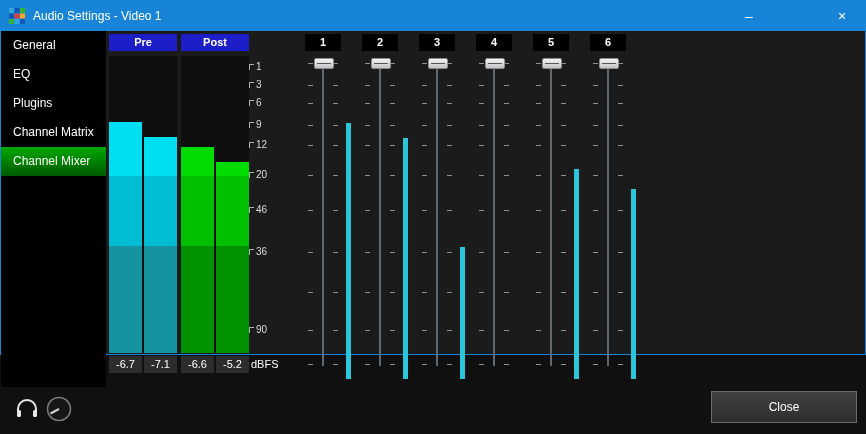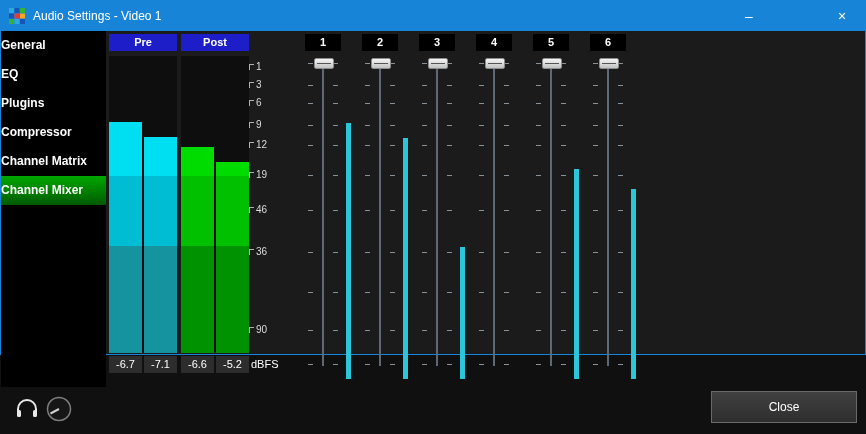--- a/index.html
+++ b/index.html
@@ -8,21 +8,21 @@
   .window{position:relative;width:866px;height:355px;background:#1b1b1b;
           border:1px solid #1884d8;box-sizing:border-box;}
   .titlebar{position:absolute;left:0;top:0;width:100%;height:30px;background:#1884d8;}
   .app-icon{position:absolute;left:8px;top:7px;}
   .title{position:absolute;left:32px;top:0;height:30px;line-height:30px;color:#fff;font-size:12px;}
   .cap-btn{position:absolute;top:0;width:46px;height:30px;display:flex;align-items:center;
            justify-content:center;color:#fff;font-size:14px;cursor:default;}
   .cap-btn.min{right:93px;}
   .cap-btn.close{right:0;}
   .sidebar{position:absolute;left:0;top:30px;width:105px;height:356px;background:#000;}
-  .side-item{height:29px;line-height:29px;padding-left:0;color:#fff;font-size:12px;cursor:default;font-weight:bold;}
+  .side-item{height:29px;line-height:29px;padding-left:12px;color:#fff;font-size:12px;cursor:default;}
   .side-item.selected{background:linear-gradient(to bottom,#00a800,#005a00);}
   .hdr{position:absolute;top:33px;width:68px;height:17px;line-height:17px;text-align:center;
        color:#fff;font-size:11px;font-weight:bold;background:#1e1ec8;}
   .hdr.pre{left:108px;}
   .hdr.post{left:180px;}
   .meter-bg{position:absolute;top:55px;width:68px;height:297px;background:#0e0e0e;}
   .pre-bg{left:108px;}
   .post-bg{left:180px;}
   .vbar{position:absolute;}
   .valbox{position:absolute;top:355px;width:33px;height:17px;background:#2d2d2d;color:#fff;
@@ -68,21 +68,20 @@
     </div>
     <div class="cap-btn close">
       <span>×</span>
     </div>
   </div>
 
   <div class="sidebar" id="sidebar">
       <div class="side-item">General</div>
       <div class="side-item">EQ</div>
       <div class="side-item">Plugins</div>
-      <div class="side-item">Compressor</div>
       <div class="side-item">Channel Matrix</div>
       <div class="side-item selected">Channel Mixer</div>
     </div>
 
   <div class="hdr pre">Pre</div>
   <div class="hdr post">Post</div>
   <div class="meter-bg pre-bg"></div>
   <div class="meter-bg post-bg"></div>
   <div class="dbfs">dBFS</div>
 
@@ -104,21 +103,21 @@
     <div class="vbar" style="left: 215px; top: 161px; width: 33px; height: 191px; background: linear-gradient(rgb(0, 220, 0) 0%, rgb(0, 220, 0) 7.32984%, rgb(0, 192, 0) 7.32984%, rgb(0, 192, 0) 43.9791%, rgb(0, 146, 0) 43.9791%, rgb(0, 146, 0) 100%);"></div>
     <div class="valbox" style="left: 108px;">-6.7</div>
     <div class="valbox" style="left: 143px;">-7.1</div>
     <div class="valbox" style="left: 180px;">-6.6</div>
     <div class="valbox" style="left: 215px;">-5.2</div>
     <div class="scale-item" style="left: 248px; top: 61px;"><span class="tick-glyph"></span><span>1</span></div>
     <div class="scale-item" style="left: 248px; top: 79px;"><span class="tick-glyph"></span><span>3</span></div>
     <div class="scale-item" style="left: 248px; top: 97px;"><span class="tick-glyph"></span><span>6</span></div>
     <div class="scale-item" style="left: 248px; top: 119px;"><span class="tick-glyph"></span><span>9</span></div>
     <div class="scale-item" style="left: 248px; top: 139px;"><span class="tick-glyph"></span><span>12</span></div>
-    <div class="scale-item" style="left: 248px; top: 169px;"><span class="tick-glyph"></span><span>19</span></div>
+    <div class="scale-item" style="left: 248px; top: 169px;"><span class="tick-glyph"></span><span>20</span></div>
     <div class="scale-item" style="left: 248px; top: 204px;"><span class="tick-glyph"></span><span>46</span></div>
     <div class="scale-item" style="left: 248px; top: 246px;"><span class="tick-glyph"></span><span>36</span></div>
     <div class="scale-item" style="left: 248px; top: 324px;"><span class="tick-glyph"></span><span>90</span></div>
     <div class="numbox" style="left: 304px;">1</div>
     <div class="track" style="left: 321px;"></div>
     <div class="stick" style="left: 307px; top: 62px;"></div>
     <div class="stick" style="left: 332px; top: 62px;"></div>
     <div class="stick" style="left: 307px; top: 84px;"></div>
     <div class="stick" style="left: 332px; top: 84px;"></div>
     <div class="stick" style="left: 307px; top: 102px;"></div>

